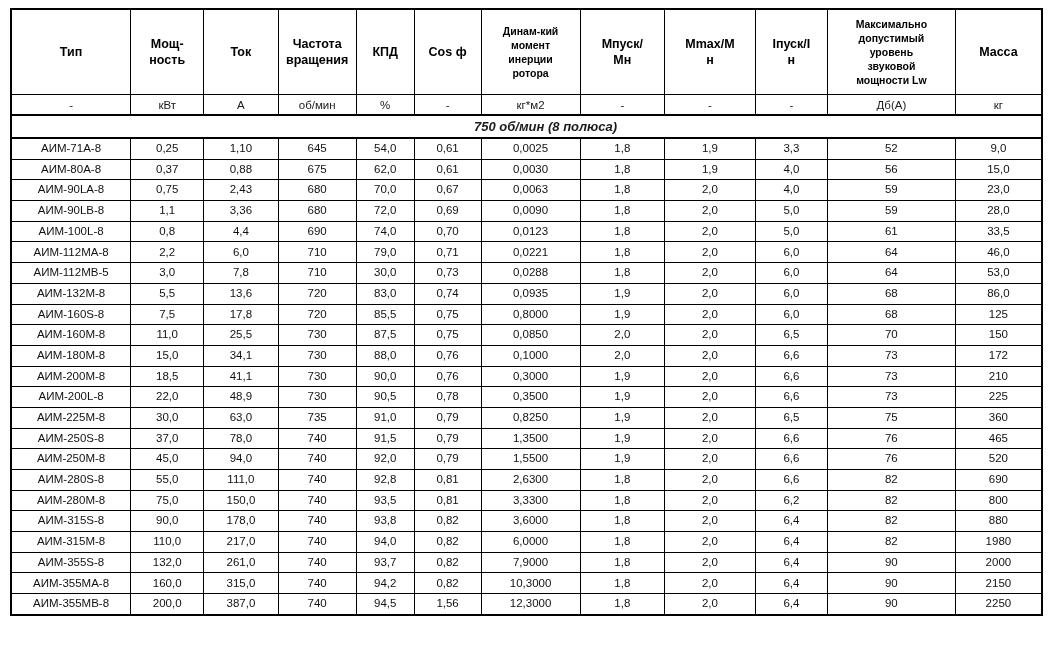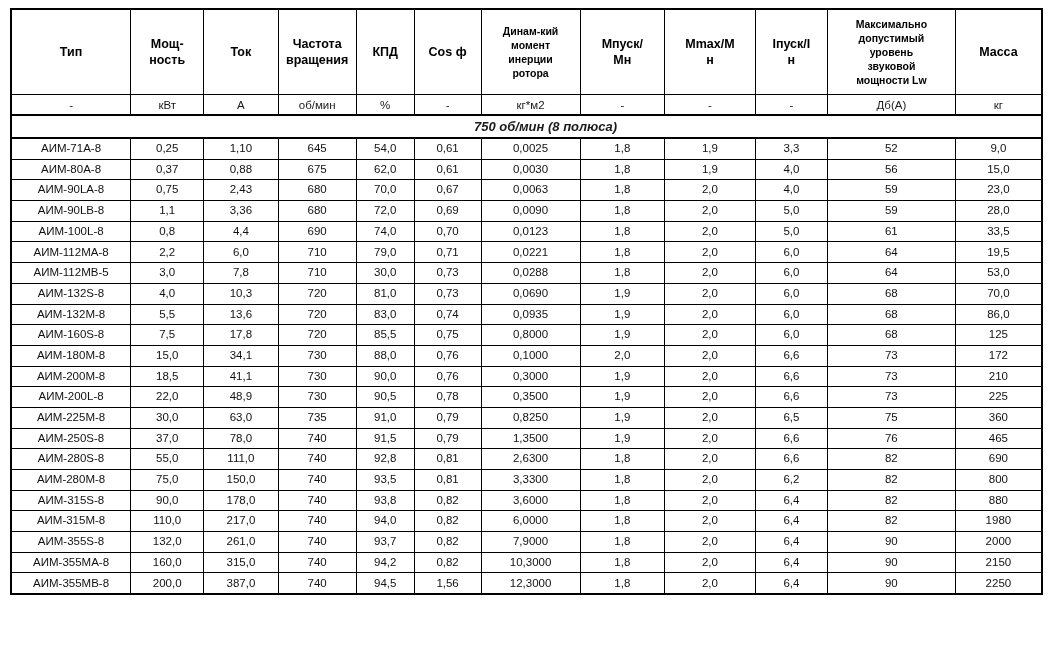--- a/index.html
+++ b/index.html
@@ -202,51 +202,37 @@
           <td>2,2</td>
           <td>6,0</td>
           <td>710</td>
           <td>79,0</td>
           <td>0,71</td>
           <td>0,0221</td>
           <td>1,8</td>
           <td>2,0</td>
           <td>6,0</td>
           <td>64</td>
-          <td>19,5</td>
+          <td>46,0</td>
         </tr>
         <tr>
           <td>АИМ-112МВ-5</td>
           <td>3,0</td>
           <td>7,8</td>
           <td>710</td>
           <td>30,0</td>
           <td>0,73</td>
           <td>0,0288</td>
           <td>1,8</td>
           <td>2,0</td>
           <td>6,0</td>
           <td>64</td>
           <td>53,0</td>
         </tr>
         <tr>
-          <td>АИМ-132S-8</td>
-          <td>4,0</td>
-          <td>10,3</td>
-          <td>720</td>
-          <td>81,0</td>
-          <td>0,73</td>
-          <td>0,0690</td>
-          <td>1,9</td>
-          <td>2,0</td>
-          <td>6,0</td>
-          <td>68</td>
-          <td>70,0</td>
-        </tr>
-        <tr>
           <td>АИМ-132М-8</td>
           <td>5,5</td>
           <td>13,6</td>
           <td>720</td>
           <td>83,0</td>
           <td>0,74</td>
           <td>0,0935</td>
           <td>1,9</td>
           <td>2,0</td>
           <td>6,0</td>
@@ -261,20 +247,34 @@
           <td>85,5</td>
           <td>0,75</td>
           <td>0,8000</td>
           <td>1,9</td>
           <td>2,0</td>
           <td>6,0</td>
           <td>68</td>
           <td>125</td>
         </tr>
         <tr>
+          <td>АИМ-160М-8</td>
+          <td>11,0</td>
+          <td>25,5</td>
+          <td>730</td>
+          <td>87,5</td>
+          <td>0,75</td>
+          <td>0,0850</td>
+          <td>2,0</td>
+          <td>2,0</td>
+          <td>6,5</td>
+          <td>70</td>
+          <td>150</td>
+        </tr>
+        <tr>
           <td>АИМ-180М-8</td>
           <td>15,0</td>
           <td>34,1</td>
           <td>730</td>
           <td>88,0</td>
           <td>0,76</td>
           <td>0,1000</td>
           <td>2,0</td>
           <td>2,0</td>
           <td>6,6</td>
@@ -331,20 +331,34 @@
           <td>91,5</td>
           <td>0,79</td>
           <td>1,3500</td>
           <td>1,9</td>
           <td>2,0</td>
           <td>6,6</td>
           <td>76</td>
           <td>465</td>
         </tr>
         <tr>
+          <td>АИМ-250М-8</td>
+          <td>45,0</td>
+          <td>94,0</td>
+          <td>740</td>
+          <td>92,0</td>
+          <td>0,79</td>
+          <td>1,5500</td>
+          <td>1,9</td>
+          <td>2,0</td>
+          <td>6,6</td>
+          <td>76</td>
+          <td>520</td>
+        </tr>
+        <tr>
           <td>АИМ-280S-8</td>
           <td>55,0</td>
           <td>111,0</td>
           <td>740</td>
           <td>92,8</td>
           <td>0,81</td>
           <td>2,6300</td>
           <td>1,8</td>
           <td>2,0</td>
           <td>6,6</td>

